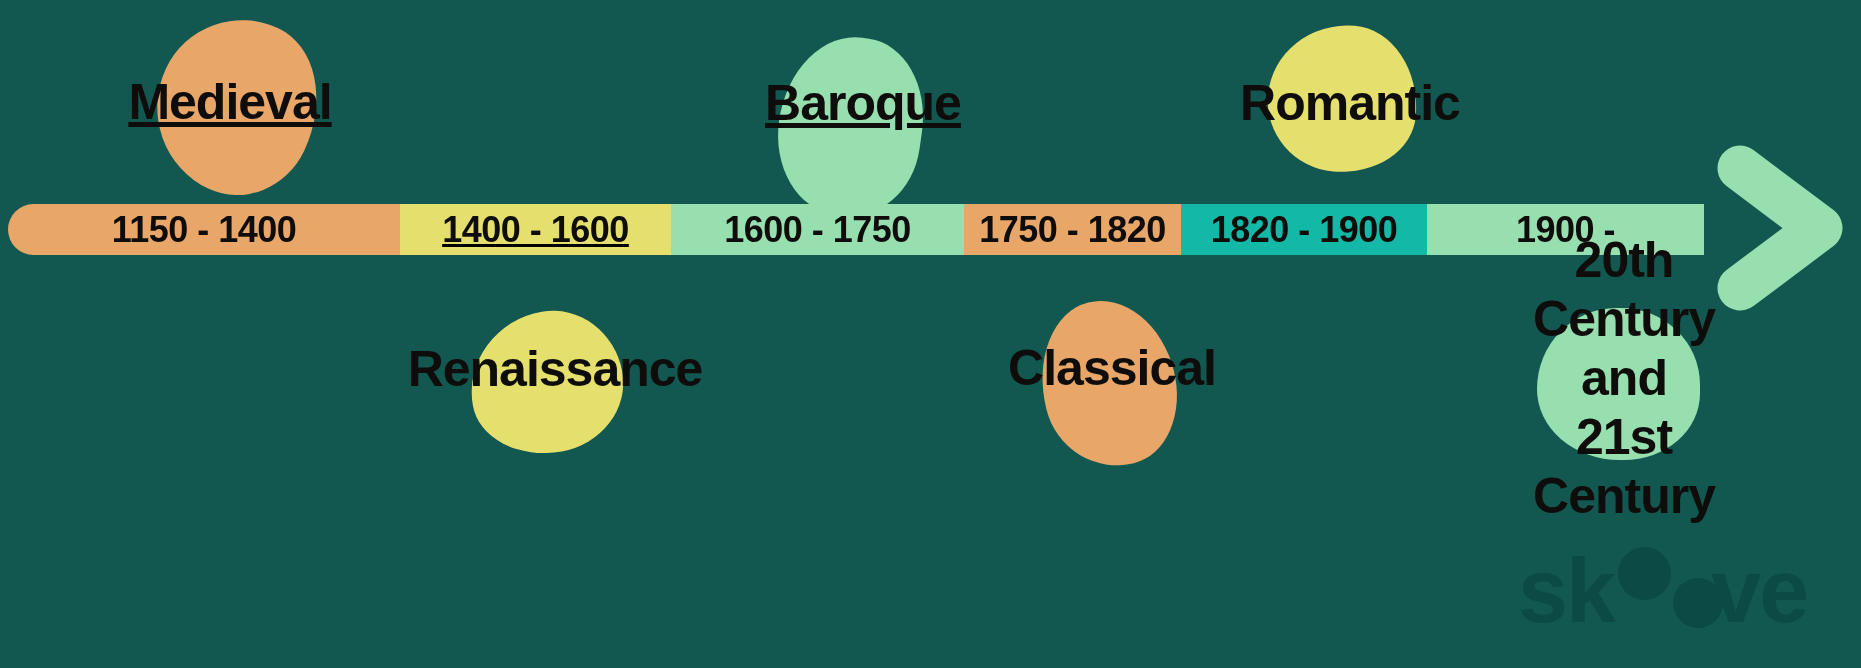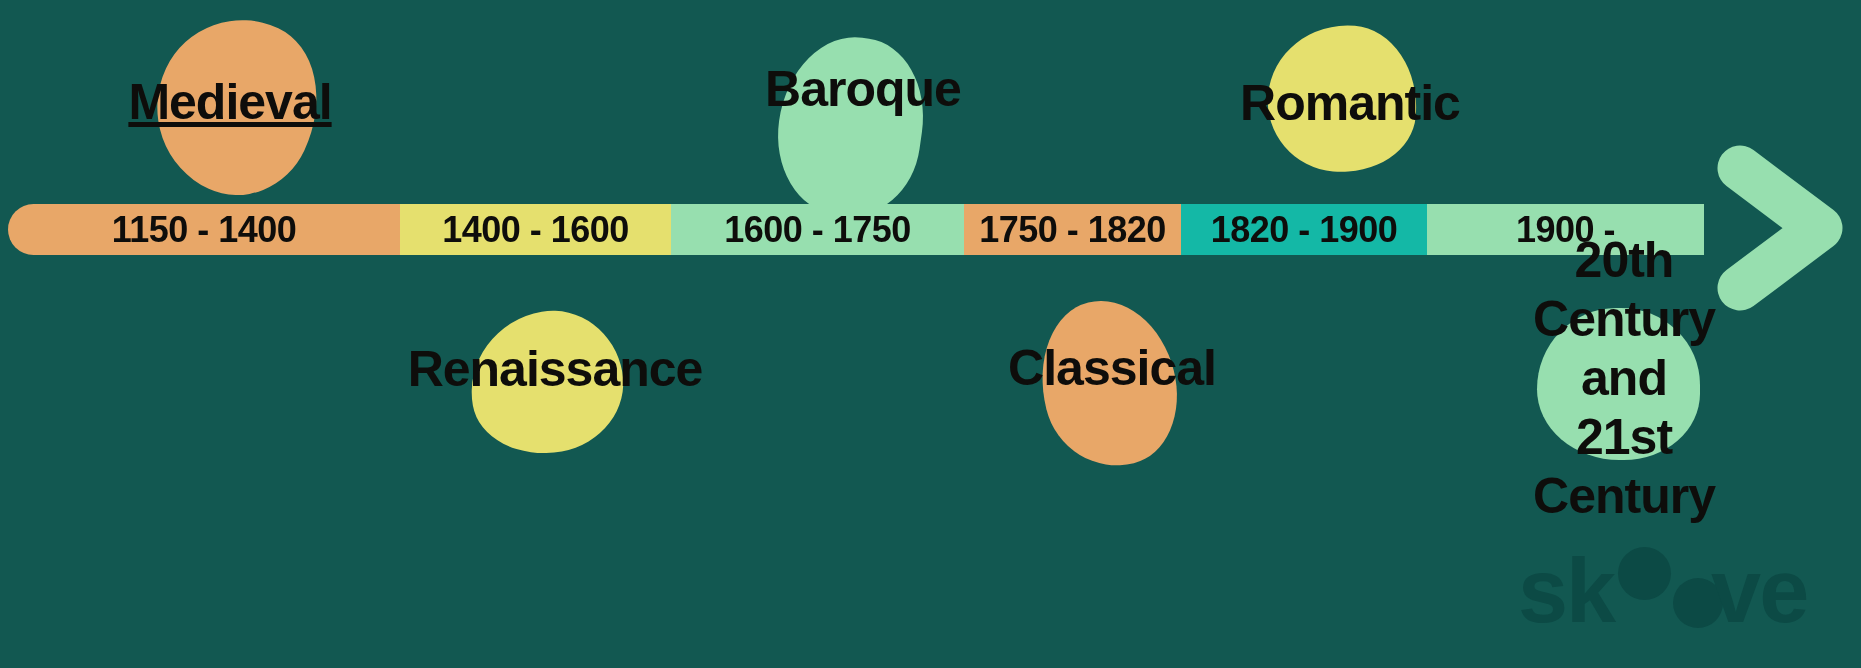--- a/index.html
+++ b/index.html
@@ -67,21 +67,21 @@
   <div class="blob" style="left: 470px; top: 312px; width: 153px; height: 141px; transform: rotate(-10deg); border-radius: 55% 45% 48% 52% / 57% 52% 48% 43%; background: rgb(229, 224, 110);"></div>
   <div class="blob" style="left: 779px; top: 37px; width: 143px; height: 179px; transform: rotate(8deg); border-radius: 52% 48% 50% 50% / 55% 50% 45%; background: rgb(151, 223, 175);"></div>
   <div class="blob" style="left: 1042px; top: 300px; width: 133px; height: 167px; transform: rotate(-14deg); border-radius: 50% 50% 46% 54% / 56% 52% 48% 44%; background: rgb(232, 167, 104);"></div>
   <div class="blob" style="left: 1268px; top: 25px; width: 149px; height: 147px; transform: rotate(5deg); border-radius: 54% 46% 52% 48% / 52% 58% 42% 48%; background: rgb(229, 224, 110);"></div>
   <div class="blob" style="left: 1537px; top: 308px; width: 163px; height: 152px; border-radius: 50% 50% 48% 52% / 55% 52% 45% 48%; background: rgb(151, 223, 175);"></div>
 
   <div class="bar">
     <div class="seg" style="width: 392px; background: rgb(232, 167, 104);">
       <span>1150 - 1400</span>
     </div>
-    <div class="seg" style="width: 271px; background: rgb(229, 224, 110);">
+    <div class="seg" style="width: 271px; background: rgb(229, 224, 110); text-decoration: underline;">
       <span>1400 - 1600</span>
     </div>
     <div class="seg" style="width: 293px; background: rgb(151, 223, 175); text-align: center;">
       <span>1600 - 1750</span>
     </div>
     <div class="seg" style="width: 217px; background: rgb(232, 167, 104);">
       <span>1750 - 1820</span>
     </div>
     <div class="seg" style="width: 246px; background: #14b8a6;">
       <span>1820 - 1900</span>
@@ -90,21 +90,21 @@
       <span>1900 -</span>
     </div>
   </div>
 
   <svg class="arrow-svg" width="185" height="215" viewBox="0 0 185 215">
     <polyline id="arrowhead" points="60,50 140,110 60,170" fill="none" stroke-width="45" stroke-linecap="round" stroke-linejoin="round" stroke="#97DFAF"></polyline>
   </svg>
 
   <div class="era-label" style="left:230px;top:102px;text-decoration:underline;">Medieval</div>
   <div class="era-label" style="left:555px;top:369px;">Renaissance</div>
-  <div class="era-label" style="left:863px;top:89px;">Baroque</div>
+  <div class="era-label" style="left:863px;top:103px;text-decoration:underline;">Baroque</div>
   <div class="era-label" style="left:1112px;top:368px;">Classical</div>
   <div class="era-label" style="left:1350px;top:103px;">Romantic</div>
   <div class="era-label multiline" style="left:1624px;top:378px;">20th Century and
 21st Century</div>
 
   <div class="logo">
     <span class="txt">sk</span>
     <span class="dot dot1"></span>
     <span class="dot dot2"></span>
     <span class="txt ve">ve</span>

